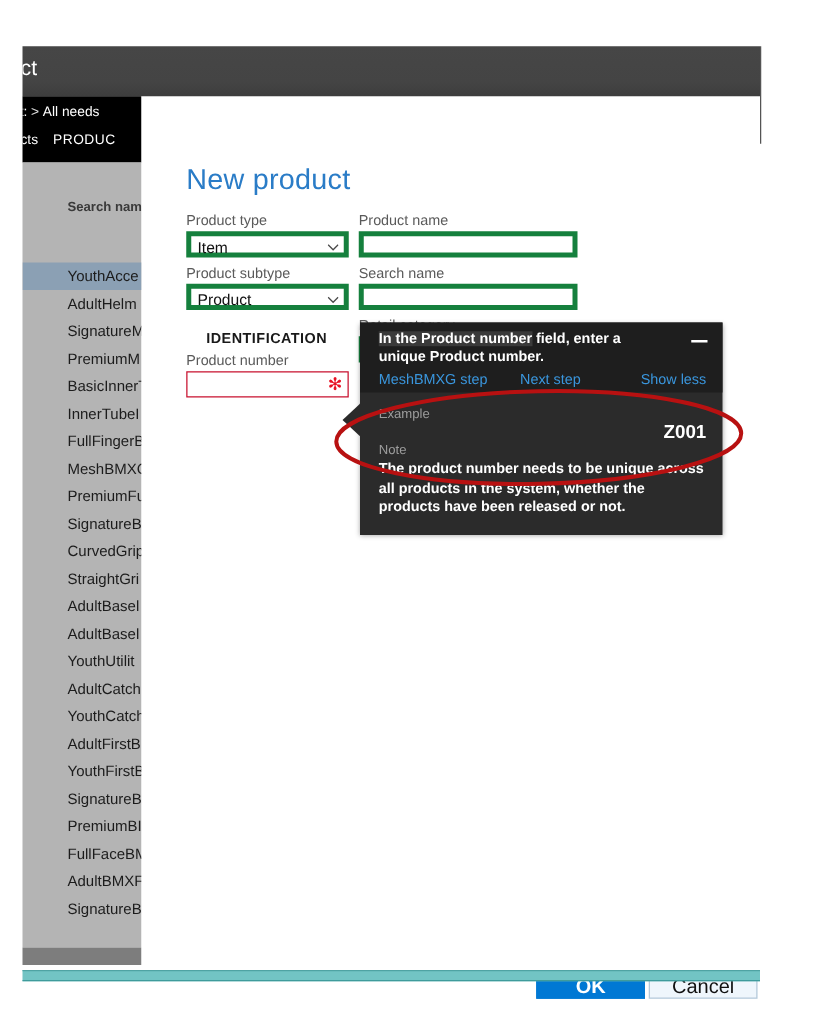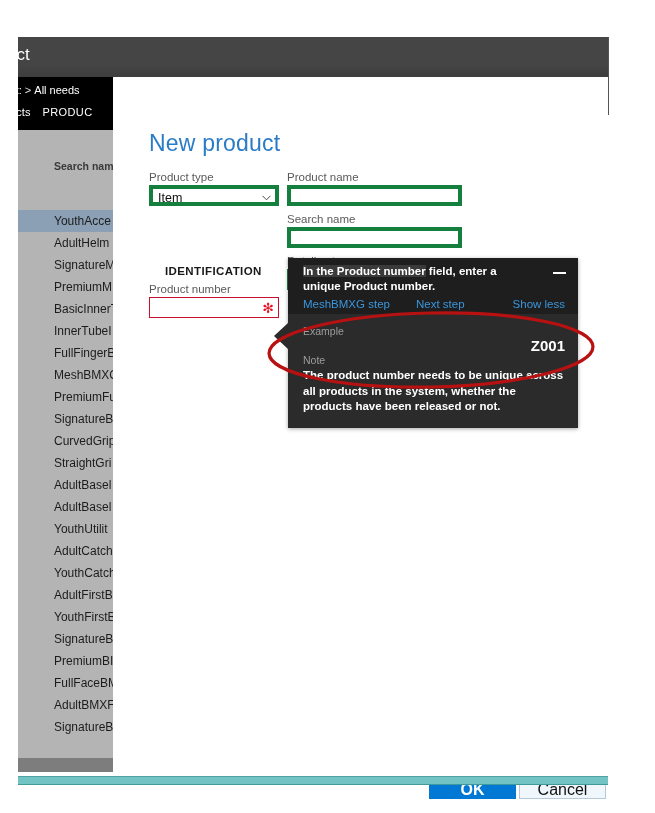--- a/index.html
+++ b/index.html
@@ -282,20 +282,31 @@
         </div>
       </div>
 
       <div class="field" style="left:156px; top:56px; width:175px;">
         <span class="field-label">Product name</span>
         <div class="field-box">
           <span class="val"></span>
         </div>
       </div>
 
+      <div class="field" style="left:18px; top:98px; width:130px;">
+        <span class="field-label">Product subtype</span>
+        <div class="field-box">
+          <span class="val">Product</span>
+          <span class="chev">
+            <svg width="9" height="6" viewBox="0 0 9 6">
+                <path d="M0.5 0.8 L4.5 4.8 L8.5 0.8" fill="none" stroke="#4a4a4a" stroke-width="1"></path>
+              </svg>
+          </span>
+        </div>
+      </div>
 
       <div class="field" style="left:156px; top:98px; width:175px;">
         <span class="field-label">Search name</span>
         <div class="field-box">
           <span class="val"></span>
         </div>
       </div>
 
       <div class="field" style="left:156px; top:140px; width:175px;">
         <span class="field-label">Retail category</span>

